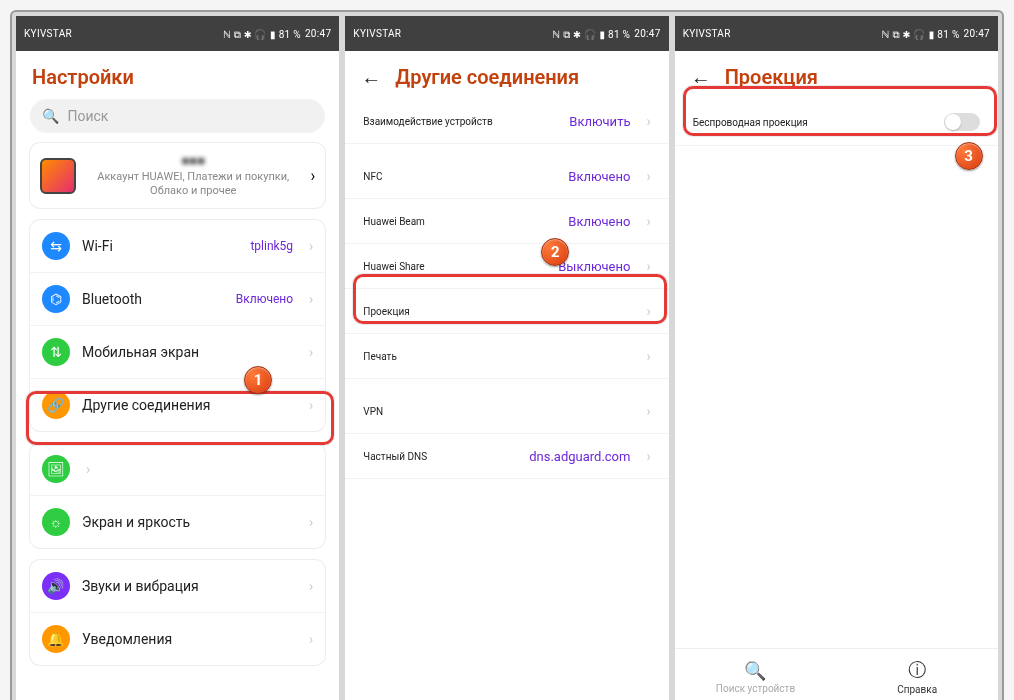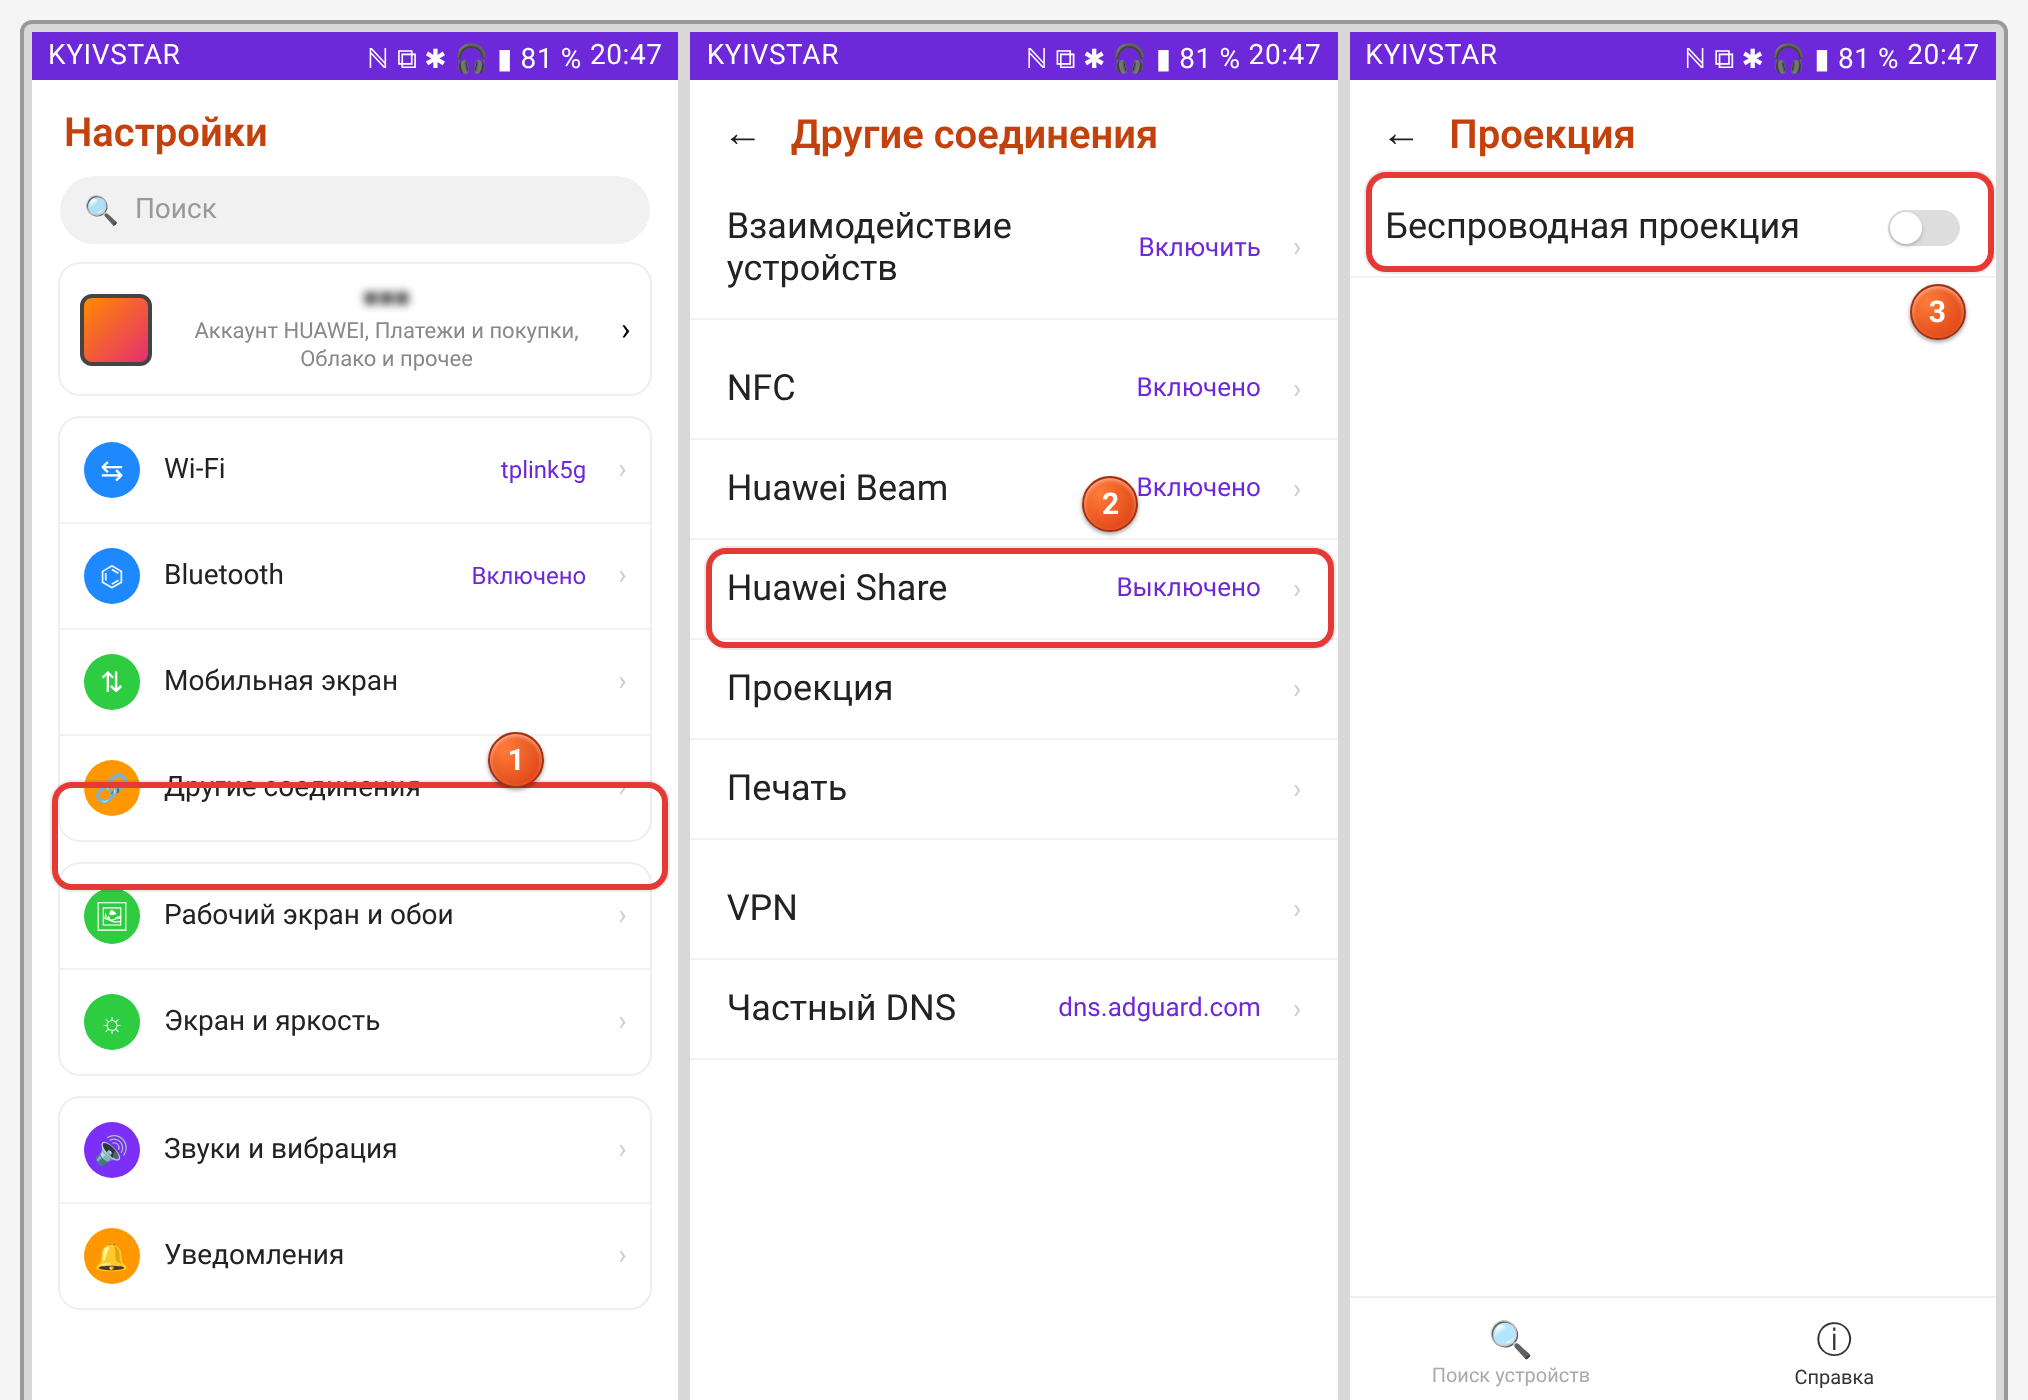--- a/index.html
+++ b/index.html
@@ -22,24 +22,24 @@
   }
   .phone {
     flex: 1;
     background: #fff;
     position: relative;
     display: flex;
     flex-direction: column;
     overflow: hidden;
   }
   .statusbar {
-    height: 24px;
-    background: #6d28d9;
+    height: 35px;
+    background: #404040;
     color: #fff;
-    font-size: 14px;
+    font-size: 10px;
     display: flex;
     align-items: center;
     padding: 0 8px;
     justify-content: space-between;
     letter-spacing: 0.3px;
   }
   .status-right { display: flex; gap: 4px; align-items: center; }
   .header {
     padding: 14px 16px 10px 16px;
     display: flex;
@@ -98,21 +98,21 @@
   .row:last-child { border-bottom: none; }
   .row .icon {
     width: 28px; height: 28px; border-radius: 50%;
     display: flex; align-items: center; justify-content: center;
     flex-shrink: 0; color: #fff; font-size: 14px;
   }
   .row .label { flex: 1; }
   .row .value { color: #6d28d9; font-size: 12px; }
   .row .chev { color: #ccc; font-size: 14px; margin-left: 4px; }
   .plain .row { padding: 14px 18px; }
-  .plain .row .label { font-size: 18px; }
+  .plain .row .label { font-size: 10px; }
   .plain .row .value { font-size: 13px; }
   .highlight {
     position: absolute;
     border: 3px solid #e53935;
     border-radius: 10px;
     pointer-events: none;
     box-shadow: 0 0 0 1px rgba(0,0,0,0.08);
   }
   .badge {
     position: absolute;
@@ -207,21 +207,20 @@
       <div class="row">
         <div class="icon i-link">🔗</div>
         <span class="label">Другие соединения</span>
         <span class="chev">›</span>
       </div>
     </div>
 
     <div class="section">
       <div class="row">
         <div class="icon i-wall">🖼</div>
-        <span class="label">Рабочий экран и обои</span>
         <span class="chev">›</span>
       </div>
       <div class="row">
         <div class="icon i-bright">☼</div>
         <span class="label">Экран и яркость</span>
         <span class="chev">›</span>
       </div>
     </div>
 
     <div class="section">

